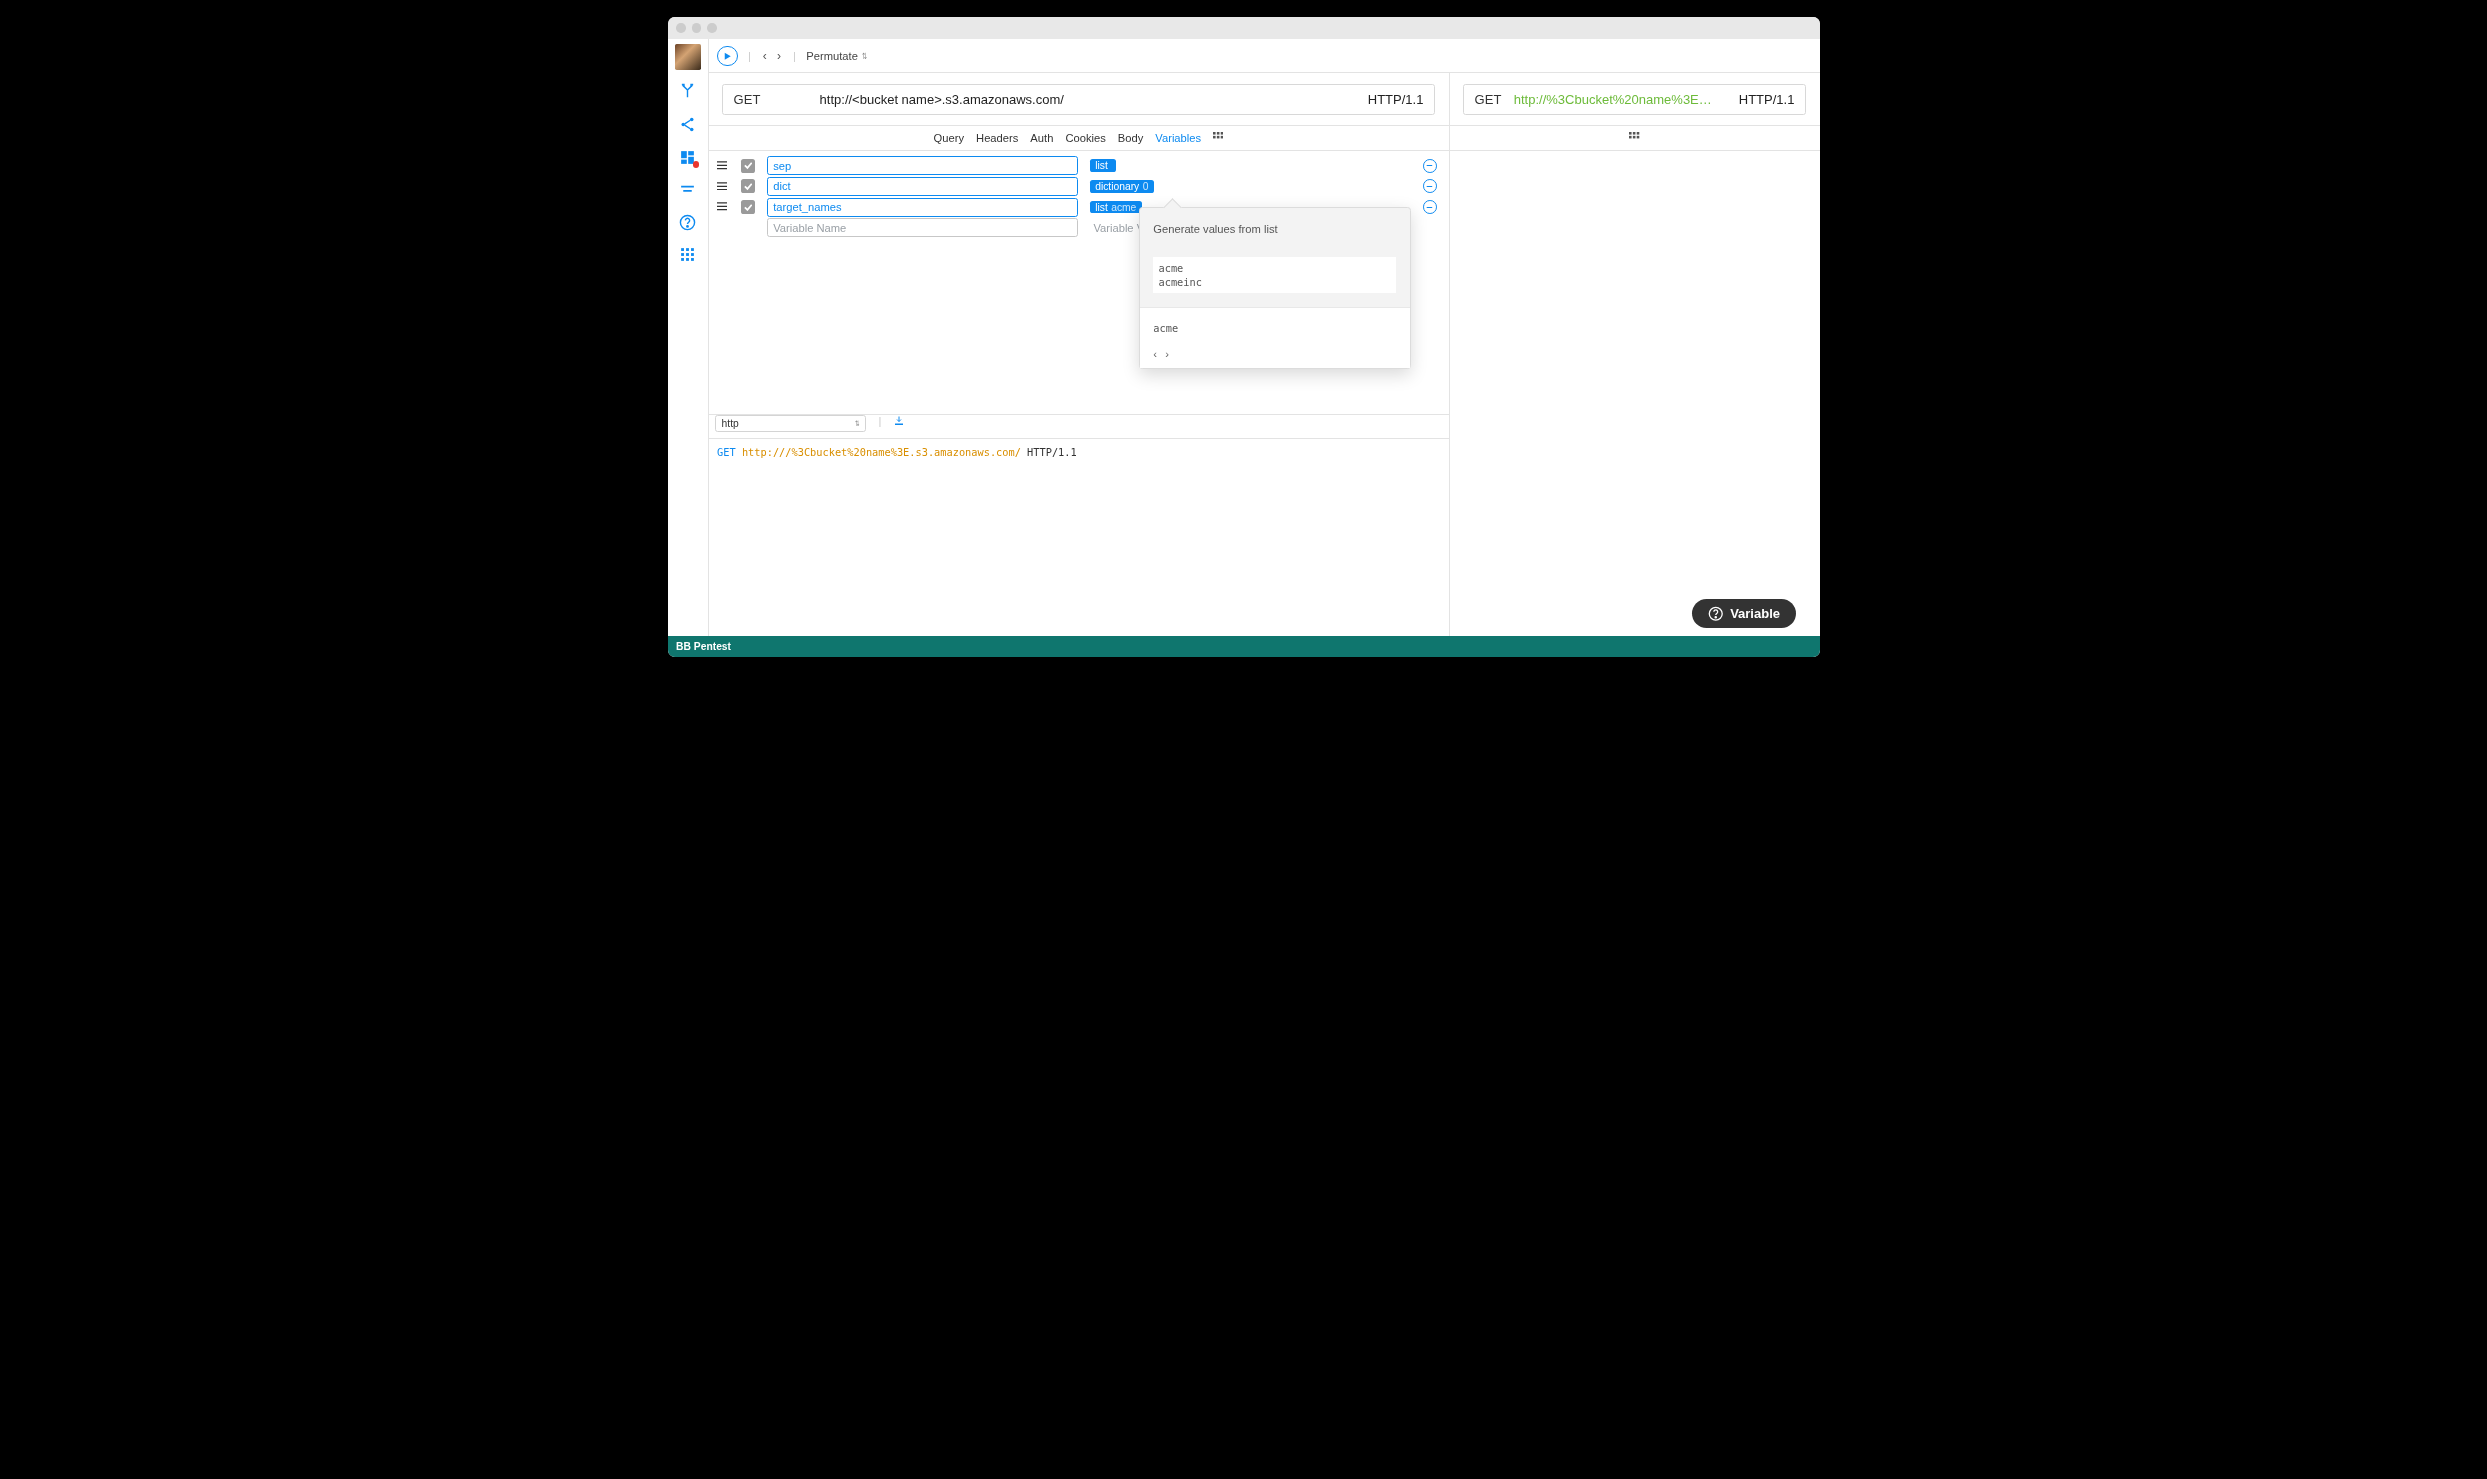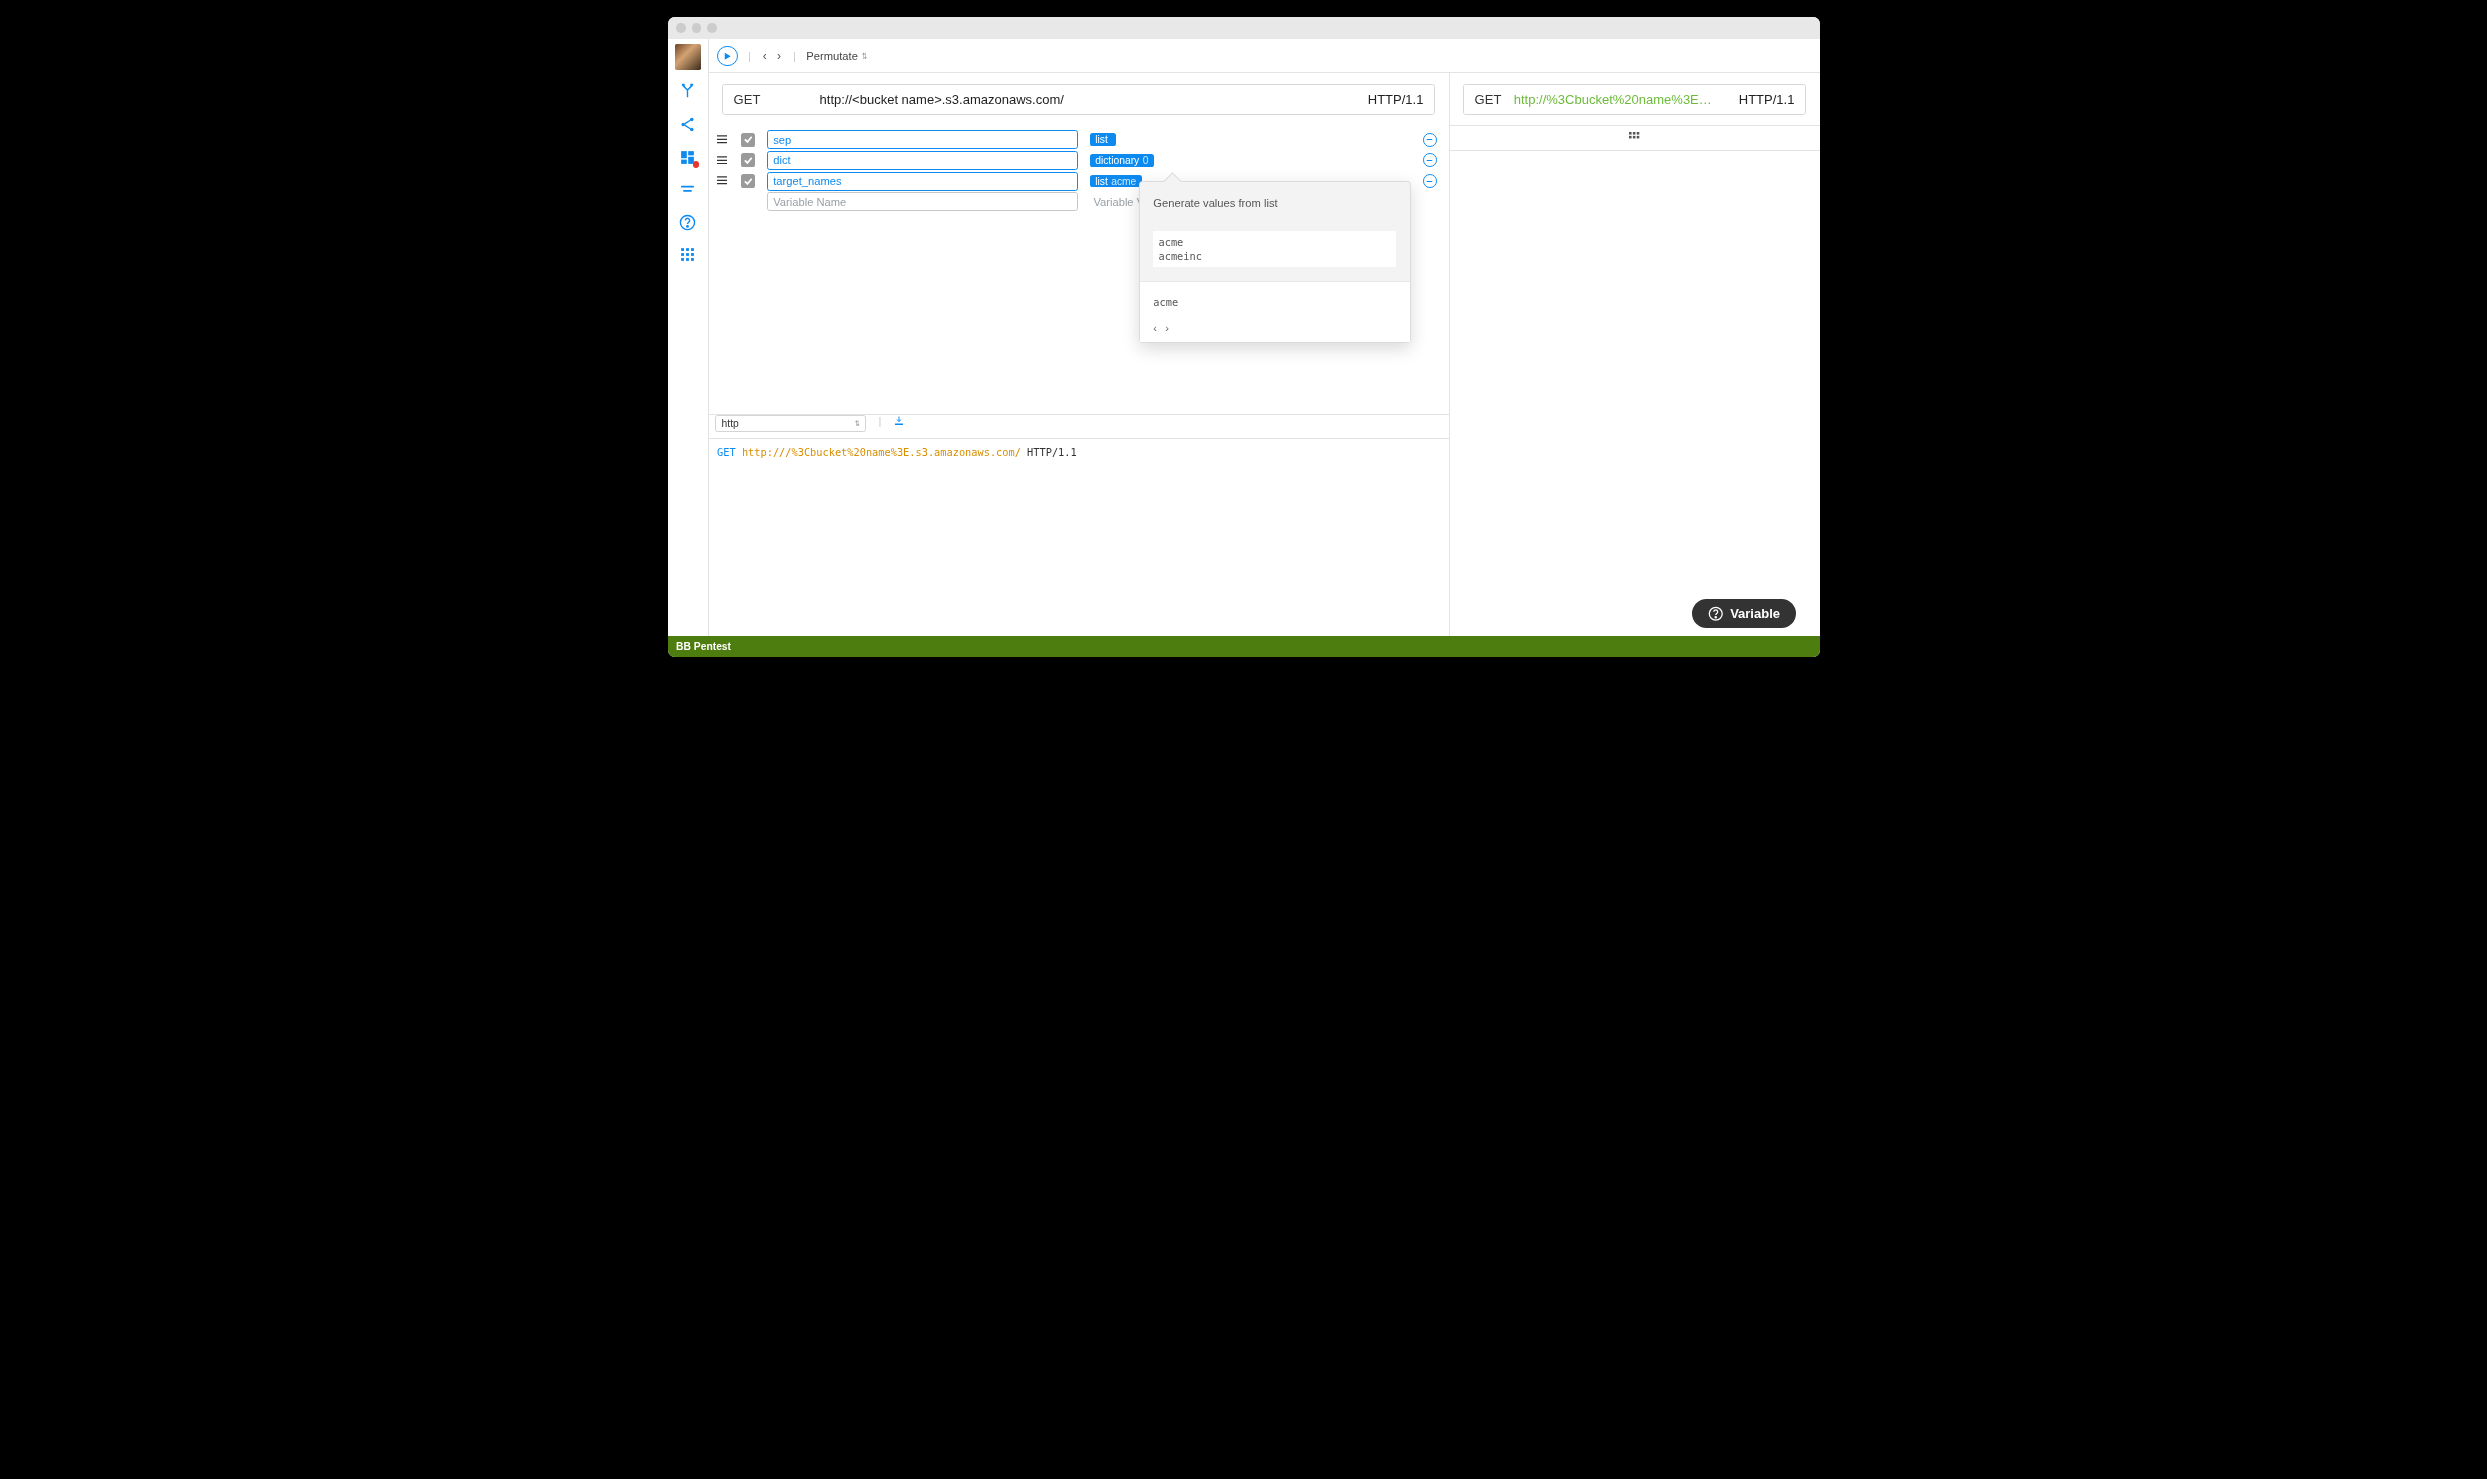--- a/index.html
+++ b/index.html
@@ -223,21 +223,21 @@
   border-top:0.9px solid #e3e3e3;
   padding:6.9px 8.6px;
   font: 10.3px Menlo, Consolas, monospace;
   overflow:auto;
   white-space:pre;
 }
 .raw-area .m { color:#0d8af0;}
 .raw-area .u { color:#d98f00;margin-top:39px;}
 .footer {
   height:20.6px;
-  background:#4d7c0f;
+  background:#0f766e;
   color:#fff;
   display:flex; align-items:center;
   padding: 0 8.6px;
   font-size:10.3px;
   font-weight:600;
 }
 .support-pill {
   position:absolute;
   right:24px;
   bottom:29px;
@@ -339,20 +339,38 @@
         <div class="left-pane">
 
           <div class="request-bar-wrap">
             <div class="request-bar">
               <span class="method">GET</span>
               <span class="url">http://&lt;bucket name&gt;.s3.amazonaws.com/</span>
               <span class="proto">HTTP/1.1</span>
             </div>
           </div>
 
+          <div class="tabs-row">
+            <span class="tab">Query</span>
+            <span class="tab">Headers</span>
+            <span class="tab">Auth</span>
+            <span class="tab">Cookies</span>
+            <span class="tab">Body</span>
+            <span class="tab active">Variables</span>
+            <span class="grid-icon">
+              <svg viewBox="0 0 12 12" fill="currentColor">
+                  <rect x="0" y="0" width="3" height="3"></rect>
+                  <rect x="4.5" y="0" width="3" height="3"></rect>
+                  <rect x="9" y="0" width="3" height="3"></rect>
+                  <rect x="0" y="4.5" width="3" height="3"></rect>
+                  <rect x="4.5" y="4.5" width="3" height="3"></rect>
+                  <rect x="9" y="4.5" width="3" height="3"></rect>
+                </svg>
+            </span>
+          </div>
 
           <div class="vars-area">
 
             <div class="var-row">
               <span class="drag-handle"><svg viewBox="0 0 12 10">
                     <line x1="0" y1="1" x2="12" y2="1" stroke="#333" stroke-width="1.5"></line>
                     <line x1="0" y1="5" x2="12" y2="5" stroke="#333" stroke-width="1.5"></line>
                     <line x1="0" y1="9" x2="12" y2="9" stroke="#333" stroke-width="1.5"></line>
                   </svg></span>
               <span class="chk">

